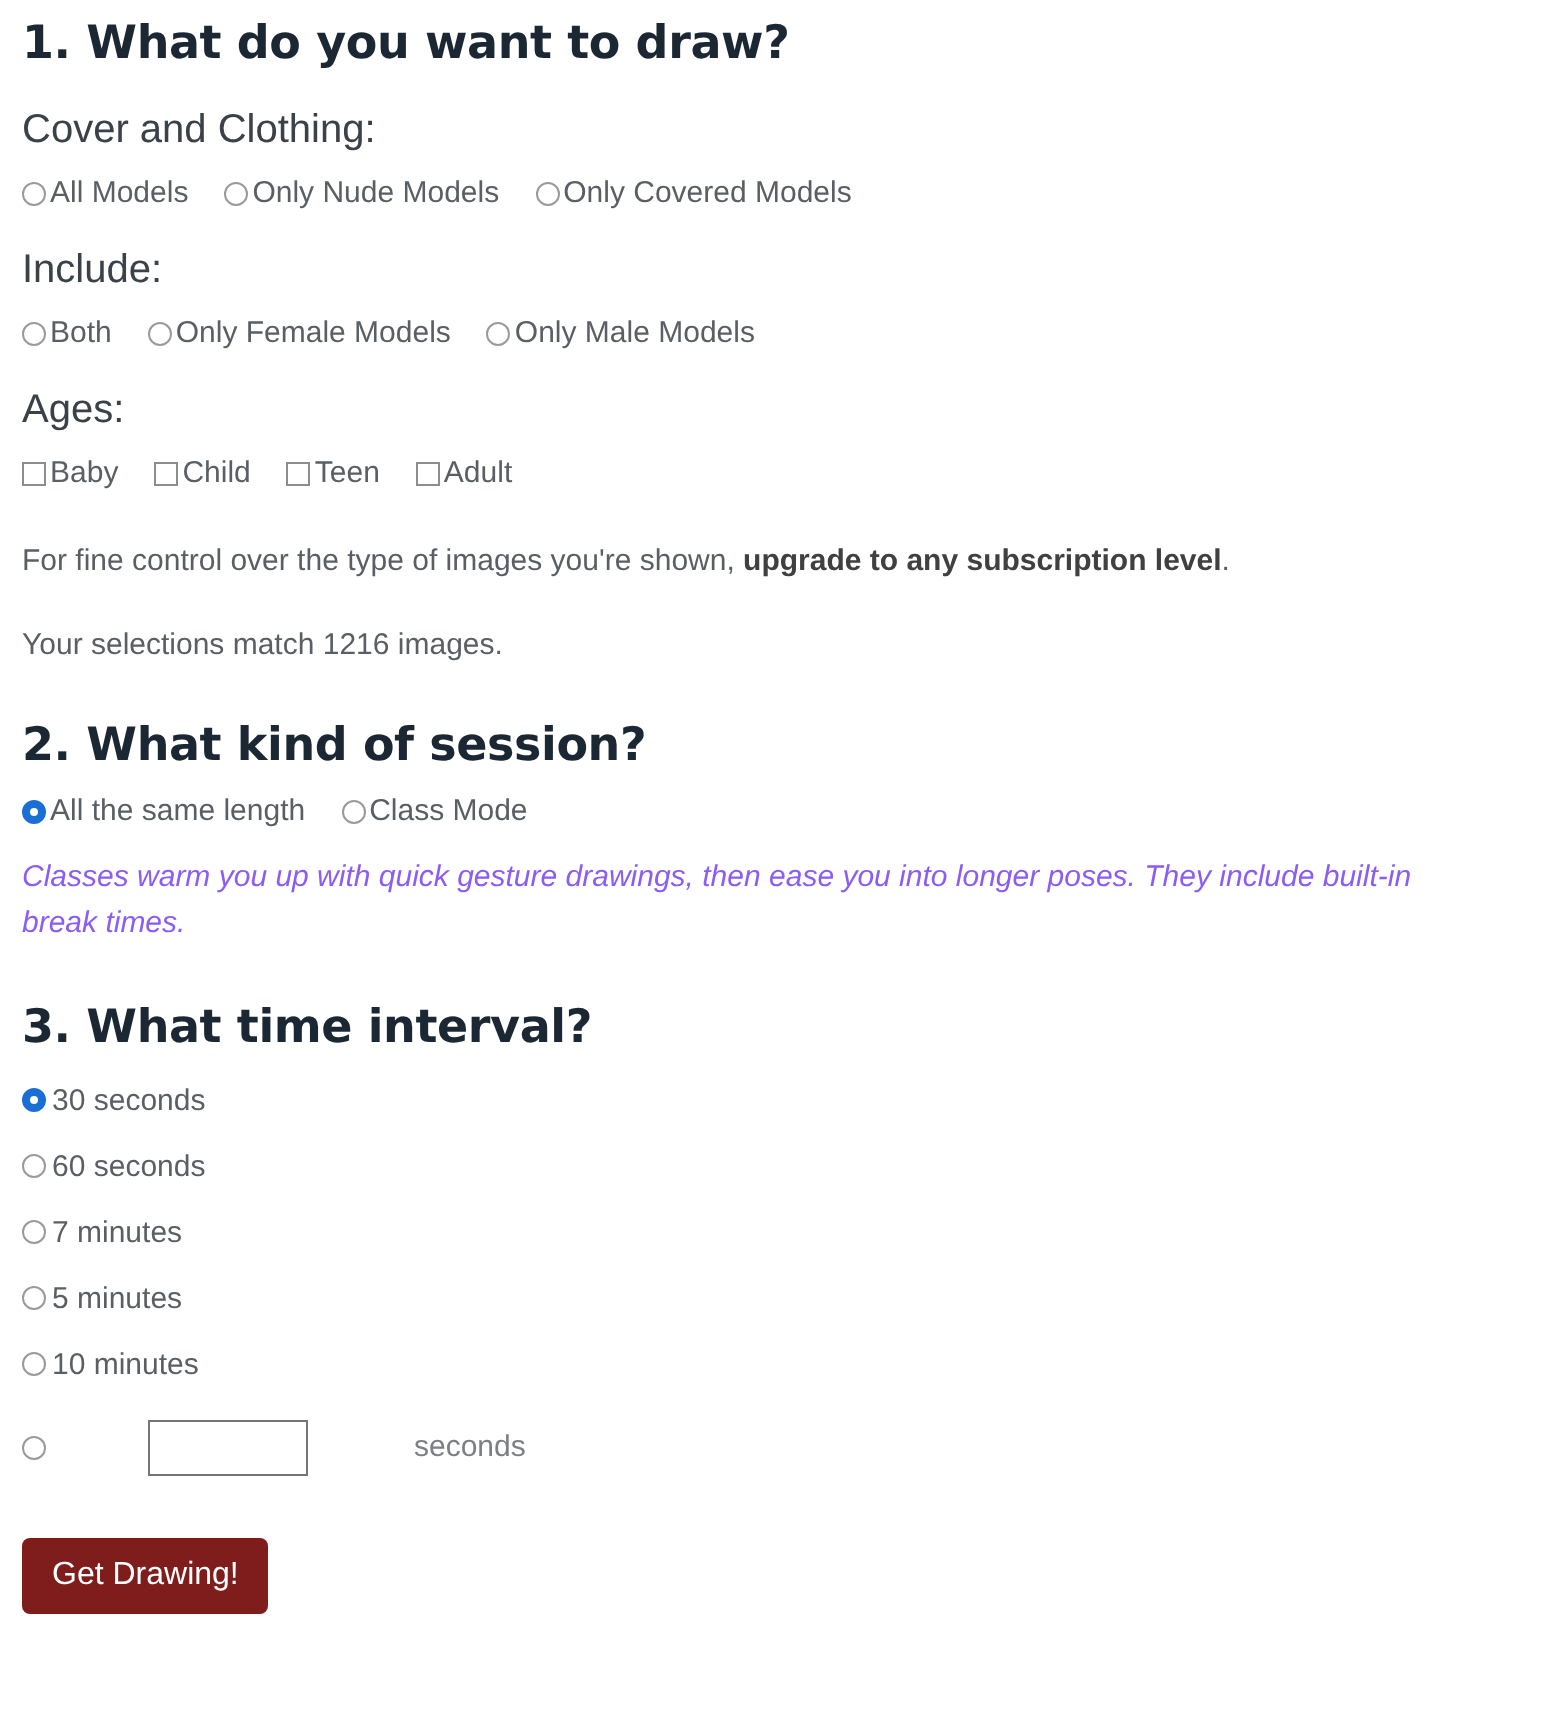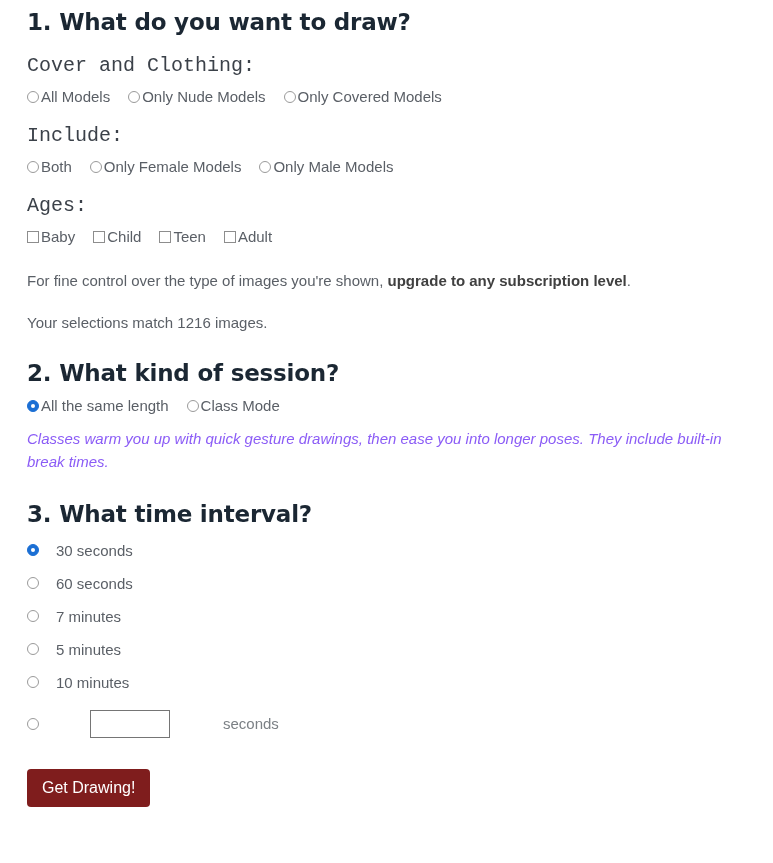--- a/index.html
+++ b/index.html
@@ -8,39 +8,39 @@
     background: #ffffff;
   }
   body {
     width: 773px;
     height: 863px;
     font-family: "Liberation Sans", sans-serif;
     color: #404348;
     overflow: hidden;
   }
   .page {
-    padding: 0 0 0 27px;
+    padding: 0 0 0 11px;
     box-sizing: border-box;
     width: 773px;
   }
 
   h2.section-title {
     font-family: "DejaVu Sans", sans-serif;
     font-size: 23px;
     font-weight: bold;
     color: #1b2733;
     margin: 0;
     letter-spacing: -0.2px;
   }
   #section-1-title { padding-top: 9px; }
   #section-2-title { padding-top: 28px; }
   #section-3-title { padding-top: 27px; }
 
   h3.sub-title {
-    font-family: Liberation Mono, monospace;
+    font-family: Liberation Sans, sans-serif;
     font-size: 20px;
     font-weight: normal;
     color: #3b4149;
     margin: 0;
     padding-top: 19px;
   }
 
   .option-row {
     display: flex;
     align-items: center;
@@ -120,21 +120,21 @@
 
   .interval-list { padding-top: 7px; }
   .interval-row {
     display: flex;
     align-items: center;
     height: 33px;
   }
   .interval-row .lbl {
     font-size: 15px;
     color: #5a5f66;
-    margin-left: 17px;
+    margin-left: 3px;
   }
 
   .custom-row {
     display: flex;
     align-items: center;
     height: 44px;
     padding-top: 3px;
     gap: 44px;
   }
   .seconds-input {

